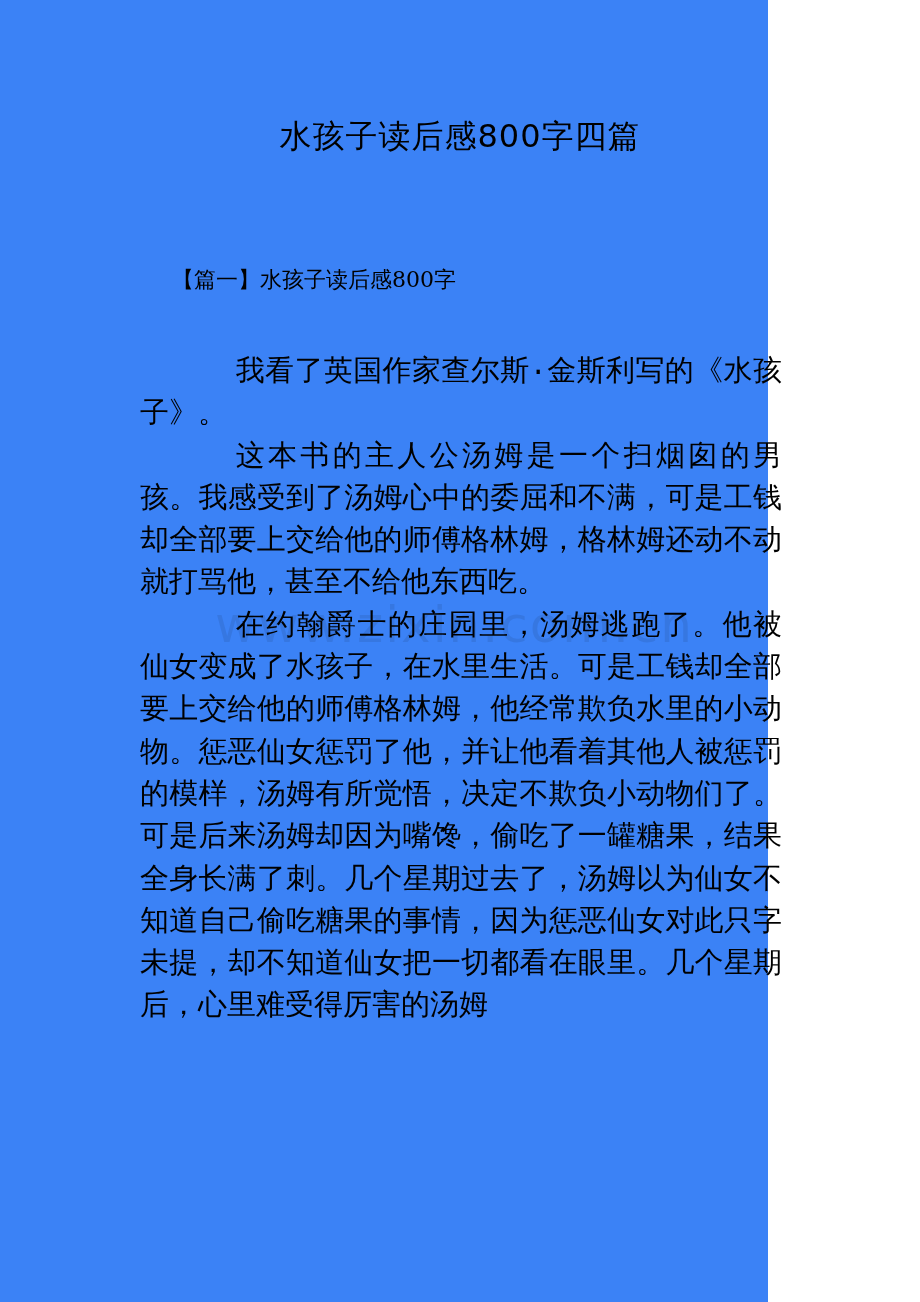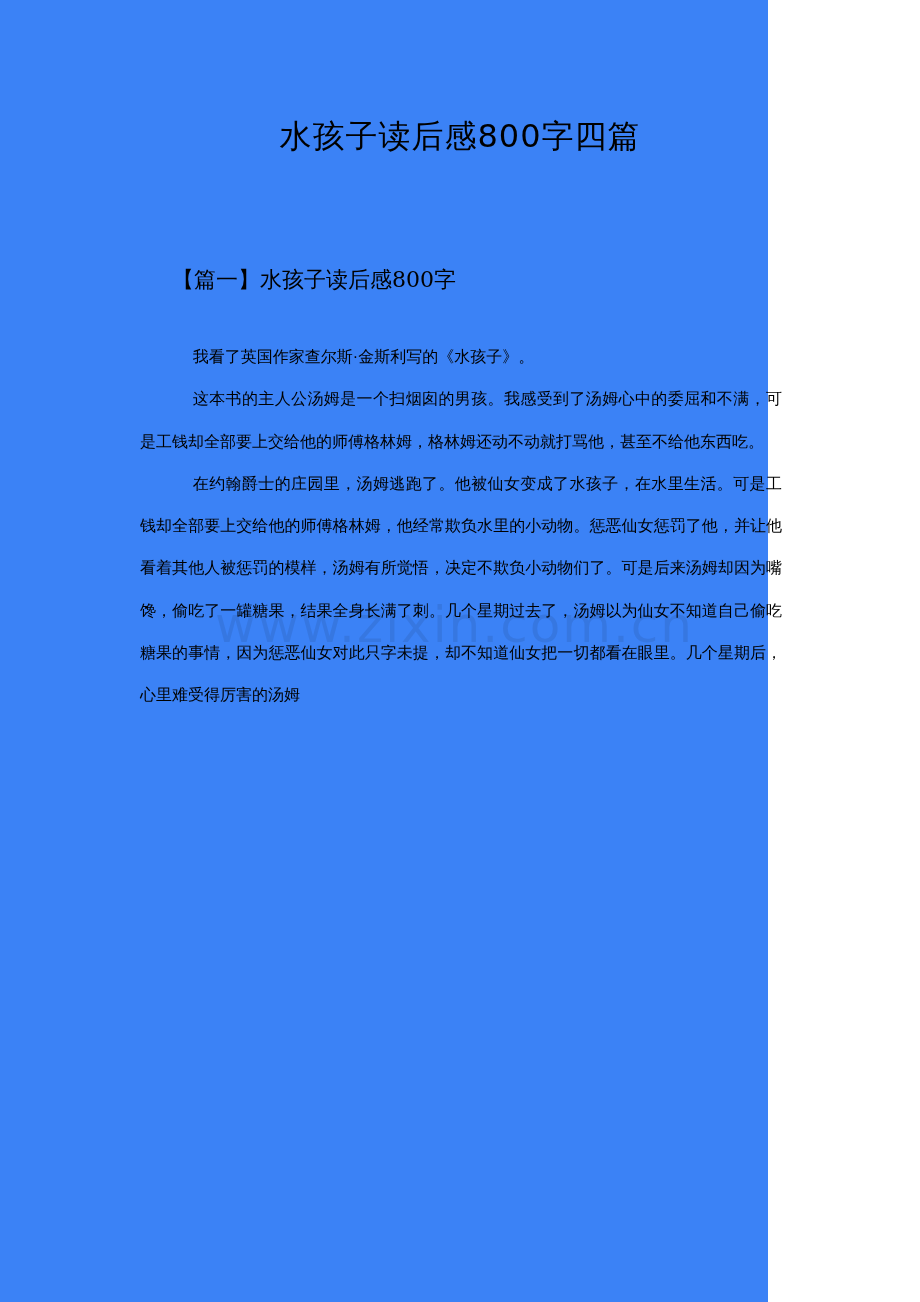--- a/index.html
+++ b/index.html
@@ -40,25 +40,25 @@
     top: 252px;
     left: 164px;
     font-family: "DejaVu Serif", "Liberation Serif", serif;
     font-size: 22px;
     line-height: 40px;
     margin: 8px;
     font-weight: normal;
   }
   .body-text {
     position: absolute;
-    top: 336px;
+    top: 352px;
     left: 140px;
     width: 642px;
-    font-family: Liberation Sans, sans-serif;
-    font-size: 16px;
+    font-family: Liberation Mono, monospace;
+    font-size: 29px;
     line-height: 42.3px;
     text-align: justify;
   }
   .body-text p {
     margin: 0;
     text-indent: 3.3em;
   }
   .watermark {
     position: absolute;
     top: 590px;

